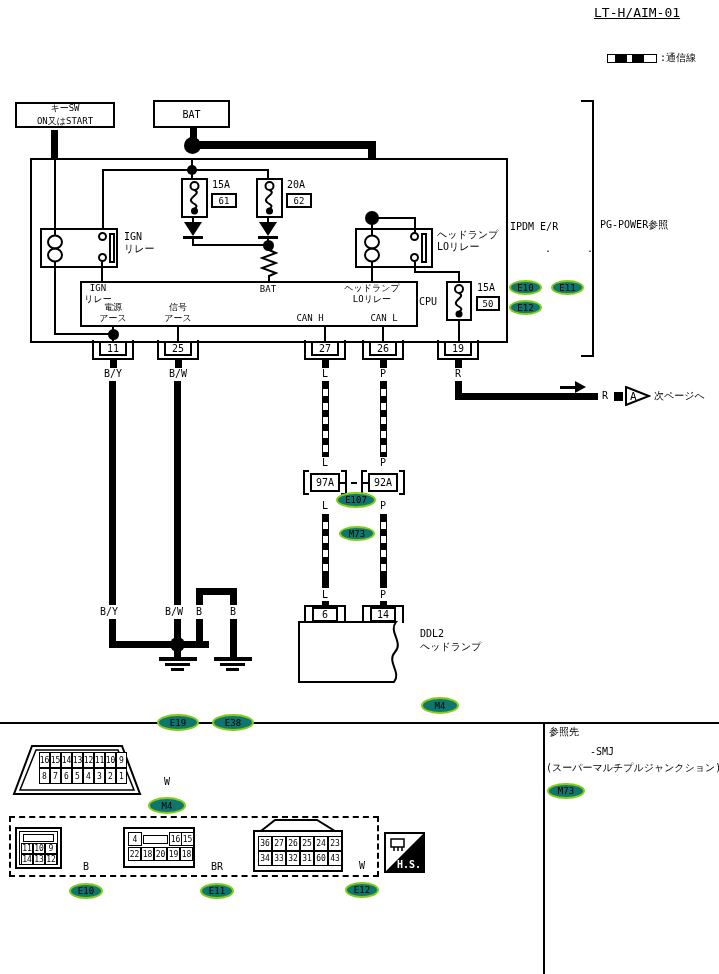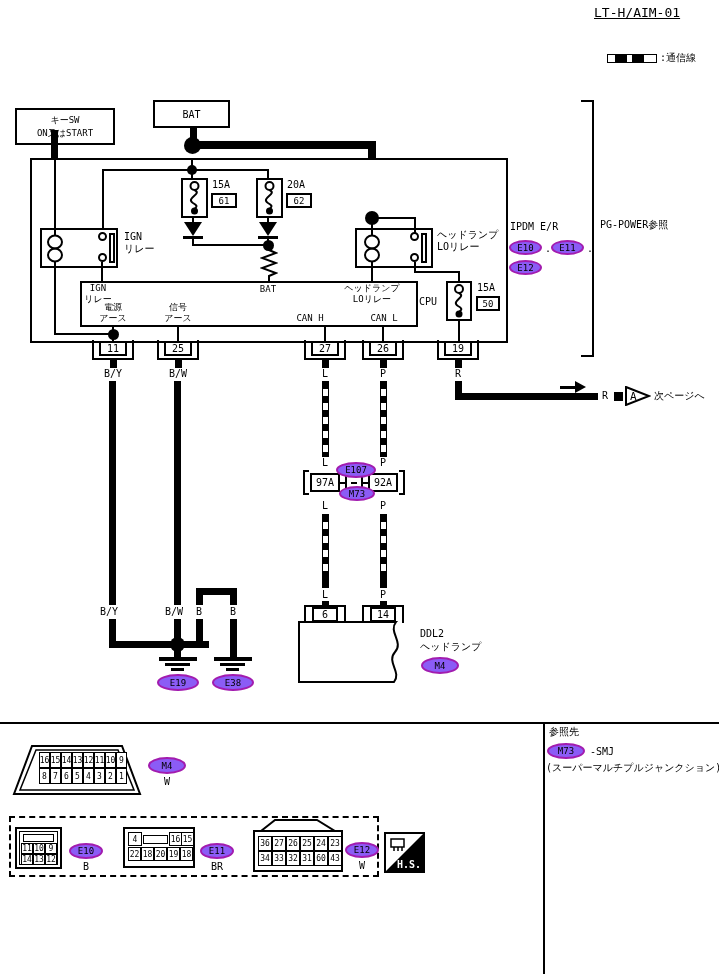--- a/index.html
+++ b/index.html
@@ -4,22 +4,22 @@
 <style>
   html,body{margin:0;padding:0;background:#fff;}
   .cv{position:relative;width:719px;height:974px;background:#fff;overflow:hidden;
       font-family:"DejaVu Sans Mono","DejaVu Sans",monospace;color:#000;}
   .ln{position:absolute;background:#000;}
   .bx{position:absolute;border:2px solid #000;background:#fff;box-sizing:border-box;}
   .bx1{position:absolute;border:1px solid #000;background:#fff;box-sizing:border-box;}
   .lb{position:absolute;font-size:10px;line-height:1.2;white-space:pre;}
   .ctr{text-align:center;} .s9{font-size:9px;} .s11{font-size:10px;} .s19{font-size:13px;text-decoration:underline;}
   .dot{position:absolute;background:#000;border-radius:50%;}
-  .oval{position:absolute;border:2px solid #a21caf;border-radius:50%;background:#8b5cf6;font-size:9px;
-        display:flex;align-items:center;justify-content:center;box-sizing:border-box;z-index:3;}
+  .oval{position:absolute;border:2px solid #84cc16;border-radius:50%;background:#0f766e;font-size:9px;
+        display:flex;align-items:center;justify-content:center;box-sizing:border-box;z-index:3;margin-top:40px;}
   .comm{position:absolute;width:7px;box-sizing:border-box;border:1px solid #000;
         background:repeating-linear-gradient(180deg,#000 0 7px,#fff 7px 14px);}
   .nbox{position:absolute;border:2px solid #000;background:#fff;font-size:10px;
         display:flex;align-items:center;justify-content:center;box-sizing:border-box;z-index:2;}
   .brku{position:absolute;border:2px solid #000;border-top:none;box-sizing:border-box;}
   .brkn{position:absolute;border:2px solid #000;border-bottom:none;box-sizing:border-box;}
   .brkl{position:absolute;border:2px solid #000;border-right:none;box-sizing:border-box;}
   .brkr{position:absolute;border:2px solid #000;border-left:none;box-sizing:border-box;}
   .trid{position:absolute;width:0;height:0;border-left:9px solid transparent;
         border-right:9px solid transparent;border-top:14px solid #000;}
@@ -35,21 +35,21 @@
 </style>
 </head>
 <body>
 
 <div class="cv">
 
   <div class="lb s19" style="left:594px;top:5px">LT-H/AIM-01</div>
   <div style="position:absolute;left:607px;top:54px;width:50px;height:9px;border:1.5px solid #000;box-sizing:border-box;background:linear-gradient(90deg,#fff 0 7px,#000 7px 19px,#fff 19px 24px,#000 24px 36px,#fff 36px 50px);"></div>
   <div class="lb s11" style="left:660px;top:52px">:通信線</div>
 
-  <div class="bx flexc" style="left:15px;top:108px;width:100px;height:37px">
+  <div class="bx flexc" style="left:15px;top:102px;width:100px;height:26px">
     <span class="s9">キーSW</span>
     <span class="s9">ON又はSTART</span>
   </div>
   <div class="bx flexc" style="left:153px;top:100px;width:77px;height:28px">
     <span class="s11">BAT</span>
   </div>
 
   <div class="ln" style="left:51px;top:130px;width:7px;height:29px"></div>
   <div class="ln" style="left:190px;top:128px;width:7px;height:24px"></div>
   <div class="dot" style="left:184px;top:137px;width:17px;height:17px"></div>
@@ -242,21 +242,21 @@
   <div class="brkl" style="left:361px;top:470px;width:6px;height:25px"></div>
   <div class="nbox" style="left:368px;top:473px;width:30px;height:19px">92A</div>
   <div class="brkr" style="left:399px;top:470px;width:6px;height:25px"></div>
   <div class="lb ctr" style="left:369px;top:500px;width:28px">P</div>
   <div class="comm" style="left:380px;top:514px;height:64px"></div>
   <div class="ln" style="left:380px;top:578px;width:7px;height:10px"></div>
   <div class="lb ctr" style="left:369px;top:589px;width:28px">P</div>
   <div class="ln" style="left:380px;top:601px;width:7px;height:7px"></div>
 
   <div class="dash" style="left:340px;top:482px;width:28px"></div>
-  <div class="oval" style="left:336px;top:462px;width:40px;height:16px">E107</div>
+  <div class="oval" style="left:336px;top:452px;width:40px;height:16px">E107</div>
   <div class="oval" style="left:339px;top:486px;width:36px;height:15px">M73</div>
 
   <div class="brkn" style="left:304px;top:605px;width:42px;height:18px"></div>
   <div class="nbox" style="left:312px;top:607px;width:26px;height:15px">6</div>
   <div class="brkn" style="left:362px;top:605px;width:42px;height:18px"></div>
   <div class="nbox" style="left:370px;top:607px;width:26px;height:15px">14</div>
   <svg width="114" height="62" viewBox="0 0 114 62" style="left:298px;top:621px">
     <path d="M1,1 H98 C90,11 106,21 97,31 C88,41 104,51 96,61 H1 Z" fill="#fff" stroke="#000" stroke-width="2"></path>
   </svg>
   <div class="lb" style="left:420px;top:628px">DDL2</div>

